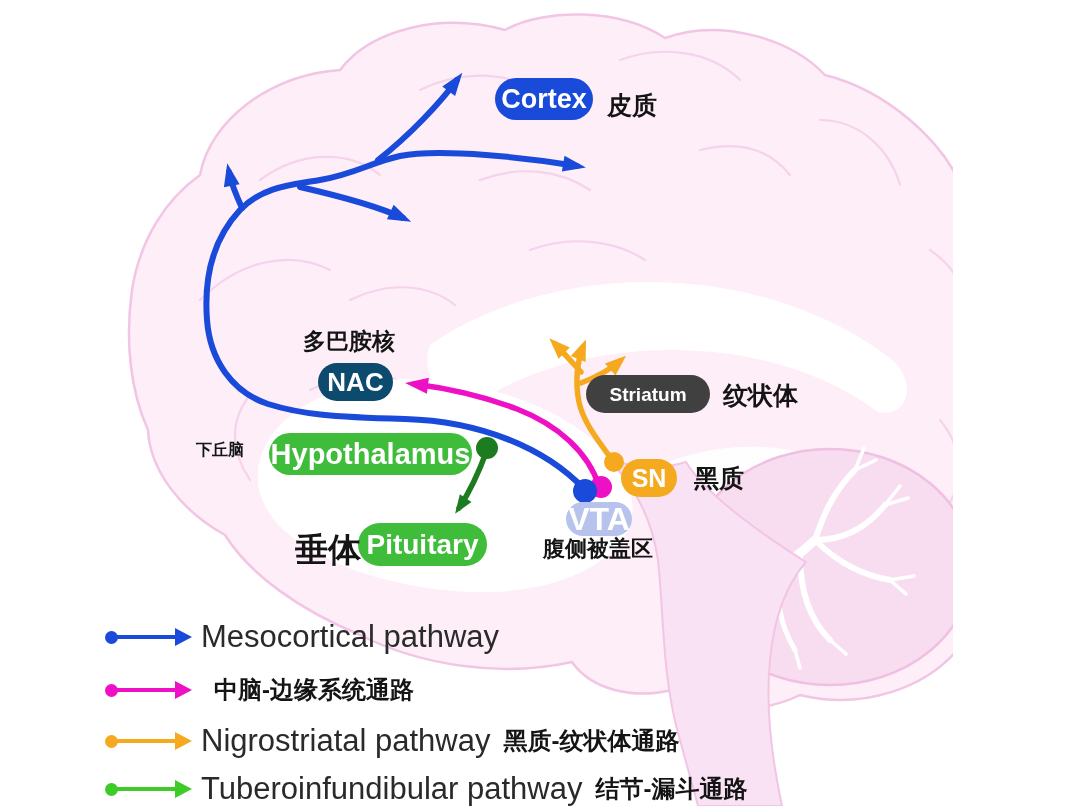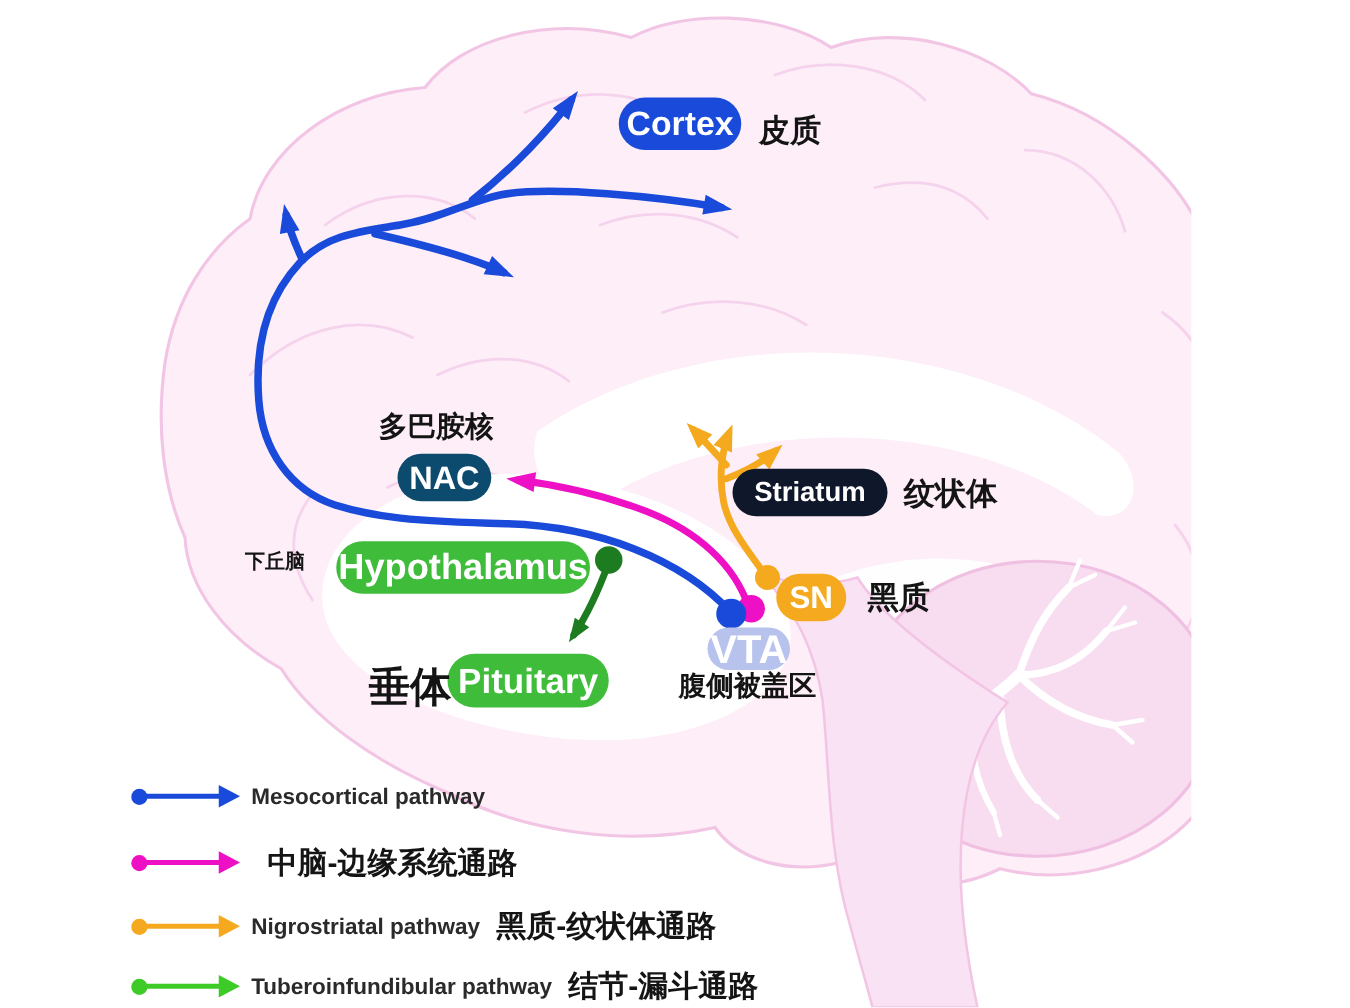--- a/index.html
+++ b/index.html
@@ -7,21 +7,21 @@
     position:relative;width:953px;height:806px;background:#ffffff;overflow:hidden;
     font-family:"Liberation Sans",sans-serif;
   }
   .stage svg{position:absolute;left:0;top:0;}
   .pill{
     position:absolute;display:flex;align-items:center;justify-content:center;
     color:#ffffff;font-weight:700;border-radius:999px;white-space:nowrap;line-height:1;
   }
   .pill-cortex{left:495px;top:78px;width:98px;height:42px;background:#1a4ad9;font-size:27px;}
   .pill-nac{left:318px;top:363px;width:75px;height:38px;background:#0c4a6e;font-size:26px;}
-  .pill-striatum{left:586px;top:375px;width:124px;height:38px;background:#0f172a;font-size:22px;}
+  .pill-striatum{left:586px;top:375px;width:124px;height:38px;background:#404040;font-size:19px;}
   .pill-sn{left:621px;top:459px;width:56px;height:38px;background:#f5a91e;font-size:25px;}
   .pill-vta{left:566px;top:502px;width:66px;height:34px;background:#b7c3ed;font-size:32px;}
   .pill-hypo{left:269px;top:433px;width:203px;height:42px;background:#3fbc3a;font-size:29px;}
   .pill-pit{left:358px;top:523px;width:129px;height:43px;background:#3fbc3a;font-size:28px;}
   .zh{
     position:absolute;color:#141414;font-weight:600;white-space:nowrap;line-height:1;
   }
   .zh-cortex{left:607px;top:93px;font-size:25px;}
   .zh-nac{left:303px;top:330px;font-size:23px;}
   .zh-striatum{left:723px;top:383px;font-size:25px;}
@@ -32,21 +32,21 @@
   .legend{position:absolute;left:105px;top:622px;width:620px;}
   .lg-row{position:absolute;left:0;display:flex;align-items:center;height:30px;}
   .lg-row-0{top:0px;}
   .lg-row-1{top:53px;}
   .lg-row-2{top:104px;}
   .lg-row-3{top:152px;}
   .lg-swatch{display:flex;align-items:center;width:96px;flex:0 0 96px;}
   .lg-dot{width:13px;height:13px;border-radius:50%;}
   .lg-line{width:60px;height:4px;margin-left:-2px;}
   .lg-arrow{width:0;height:0;border-top:9px solid transparent;border-bottom:9px solid transparent;border-left:17px solid;margin-left:-1px;}
-  .lg-en{font-size:18px;color:#2a2a2a;font-weight:700;white-space:nowrap;}
+  .lg-en{font-size:31px;color:#2a2a2a;font-weight:400;white-space:nowrap;}
   .lg-zh{font-size:24px;color:#141414;font-weight:600;margin-left:13px;white-space:nowrap;}
   .c-blue{background:#1a4ad9;}  .b-blue{border-left-color:#1a4ad9;}
   .c-mag{background:#ee10c5;}   .b-mag{border-left-color:#ee10c5;}
   .c-org{background:#f5a91e;}   .b-org{border-left-color:#f5a91e;}
   .c-grn{background:#3ecb27;}   .b-grn{border-left-color:#3ecb27;}
 </style>
 </head>
 <body>
 
 <div class="stage">

